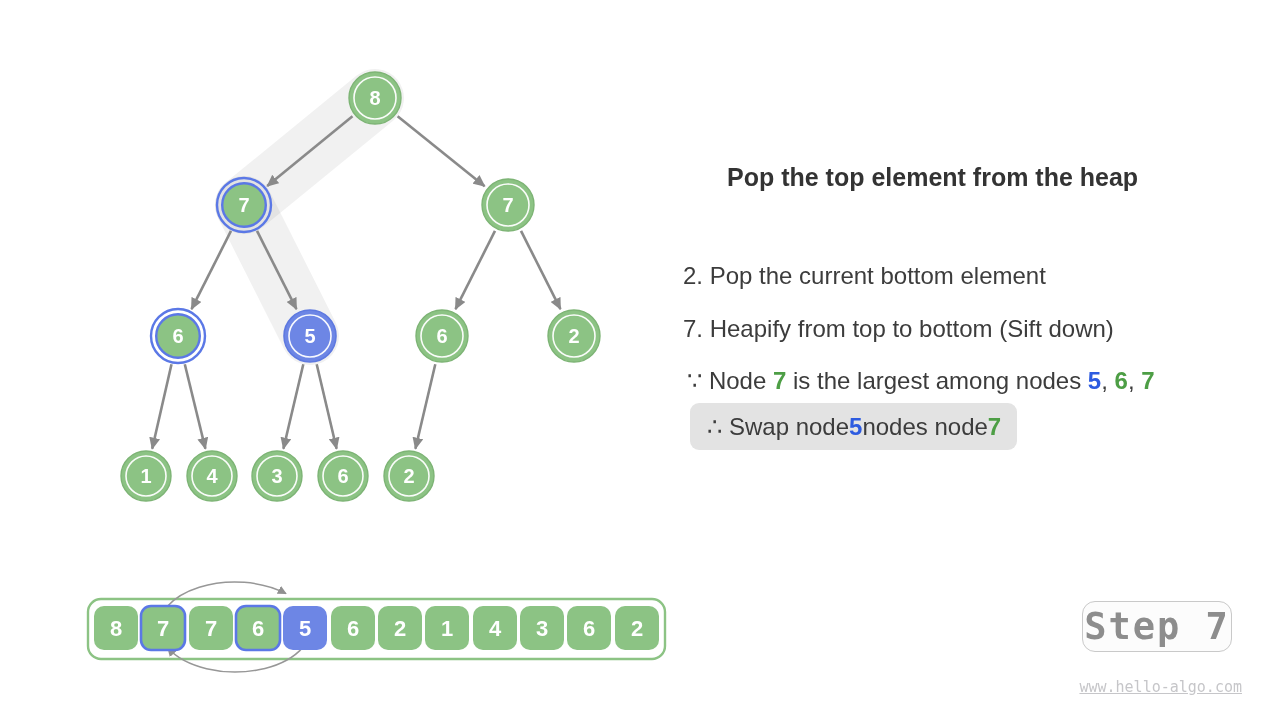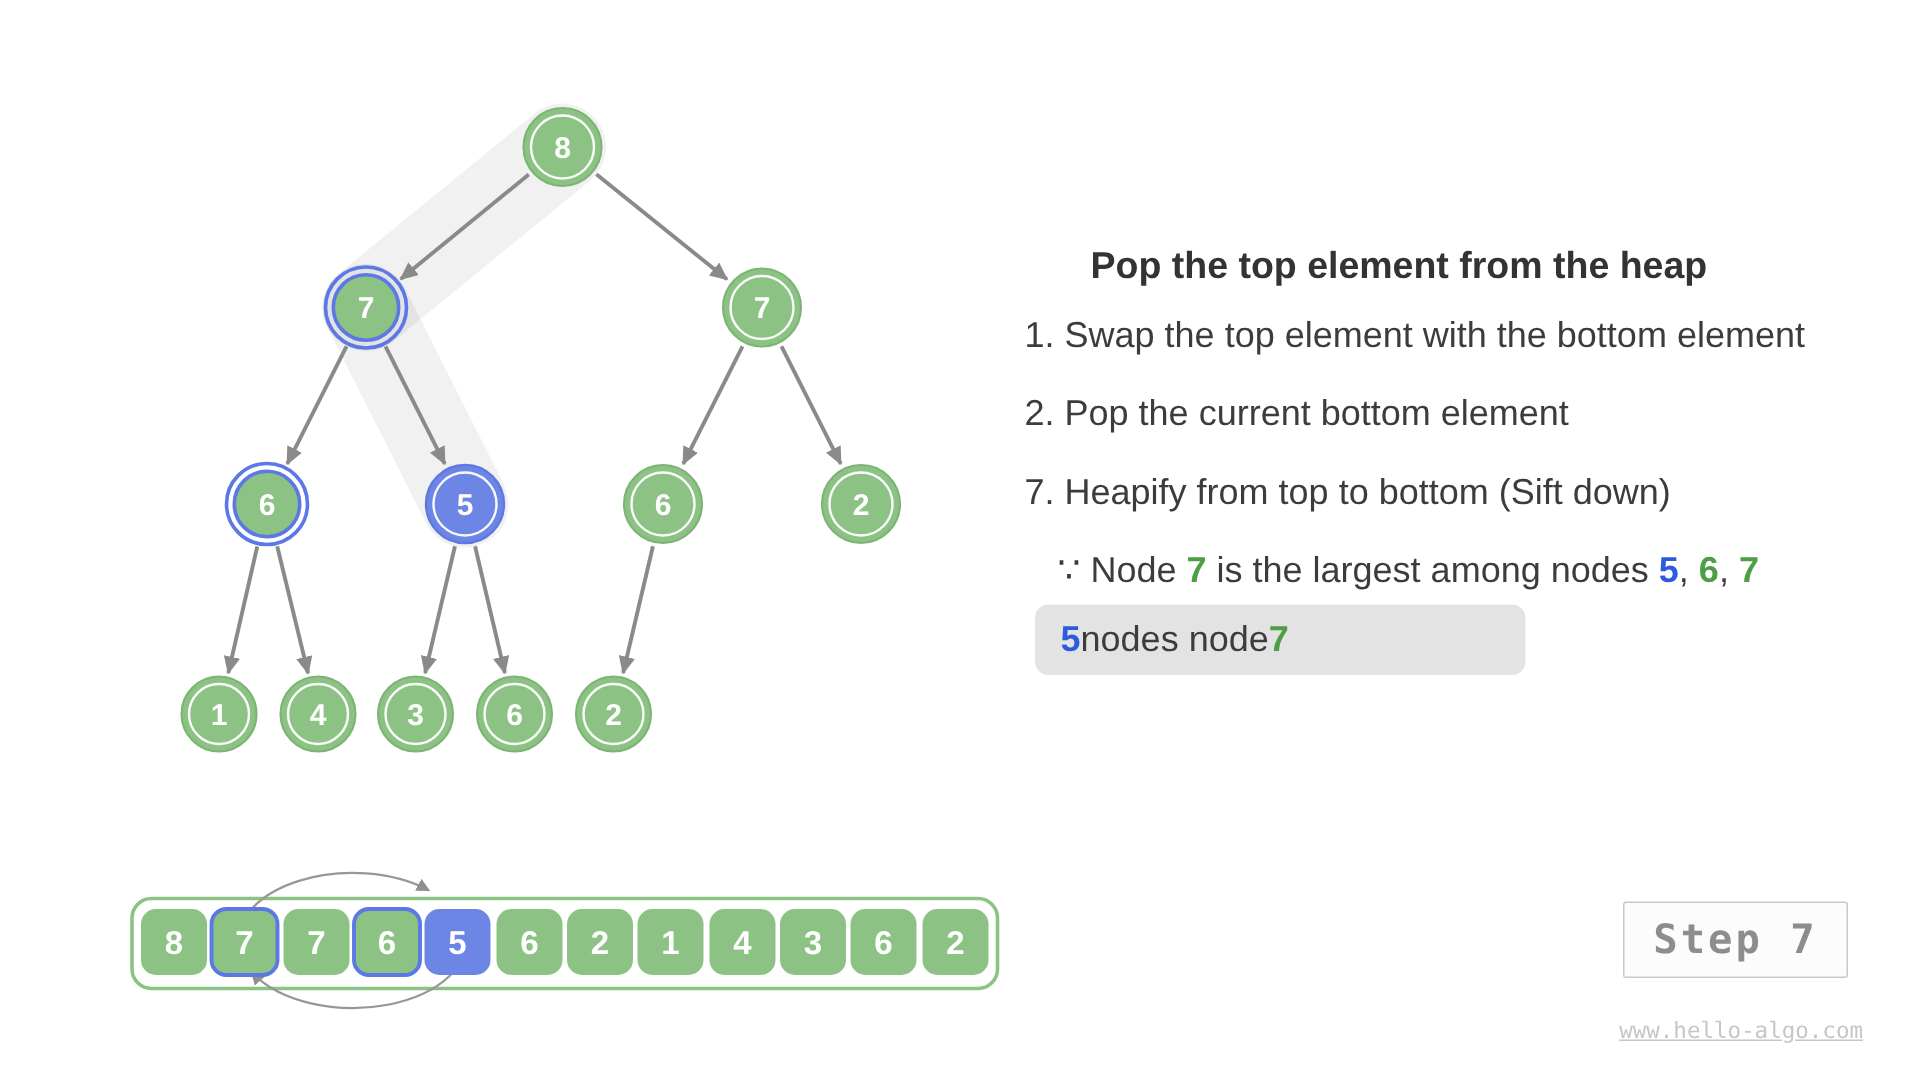--- a/index.html
+++ b/index.html
@@ -30,24 +30,24 @@
   .ptitle{font-weight:bold;color:#333333;font-size:25px;margin-left:44px;}
   .num-green{color:#4d9e45;font-weight:bold;}
   .num-blue{color:#2d5be0;font-weight:bold;}
   .therefore-box{
     position:absolute;left:690px;top:403px;width:327px;height:47px;
     background:#e3e3e3;border-radius:9px;display:flex;align-items:center;
     padding-left:17px;box-sizing:border-box;color:#3c3c3c;font-size:24px;white-space:nowrap;
   }
   .step-badge{
     position:absolute;left:1082px;top:601px;width:150px;height:51px;
-    border:1.5px solid #c9c9c9;border-radius:2px;background:#fcfcfc;
+    border:1.5px solid #c9c9c9;border-radius:13px;background:#fcfcfc;
     display:flex;align-items:center;justify-content:center;
     font-family:"DejaVu Sans Mono","Liberation Mono",monospace;
-    font-weight:bold;font-size:27px;letter-spacing:2px;color:#8d8d8d;box-sizing:border-box;
+    font-weight:bold;font-size:37px;letter-spacing:2px;color:#8d8d8d;box-sizing:border-box;
   }
   .watermark{
     position:absolute;right:38px;top:678px;
     font-family:"DejaVu Sans Mono","Liberation Mono",monospace;
     font-size:15px;color:#c6c6c9;white-space:nowrap;text-decoration:underline;
   }
 </style>
 </head>
 <body>
 
@@ -206,29 +206,29 @@
         <text class="cell-txt" x="589" y="636">6</text>
       </g>
       <g>
         <rect class="cell" x="615" y="606" width="44" height="44" rx="10"></rect>
         <text class="cell-txt" x="637" y="636">2</text>
       </g>
     </g>
   </svg>
 
   <div class="pline ptitle" style="top:162px;">Pop the top element from the heap</div>
-  <div class="pline" style="top:209px;">1. Swap the top element with the bottom element</div>
   <div class="pline" style="top:261px;">2. Pop the current bottom element</div>
   <div class="pline" style="top:314px;">7. Heapify from top to bottom (Sift down)</div>
 
-  <div class="pline" style="top:366px;left:705px;">
+  <div class="pline" style="top:366px;left:687px;">
     <span>∵ Node </span><span class="num-green">7</span><span> is the largest among nodes </span><span class="num-blue">5</span><span>, </span><span class="num-green">6</span><span>, </span><span class="num-green">7</span>
   </div>
 
   <div class="therefore-box">
+    <span>∴ Swap node </span>
       <span class="num-blue">5</span>
       <span> nodes node </span>
       <span class="num-green">7</span>
   </div>
 
   <div class="step-badge">Step 7</div>
   <div class="watermark">www.hello-algo.com</div>
 
 </div>
 

